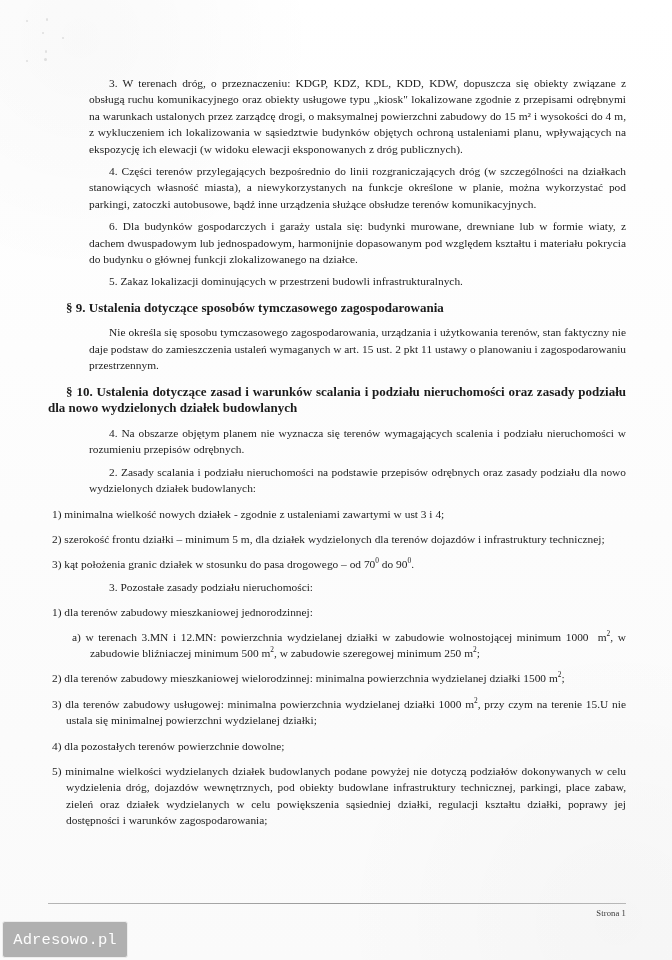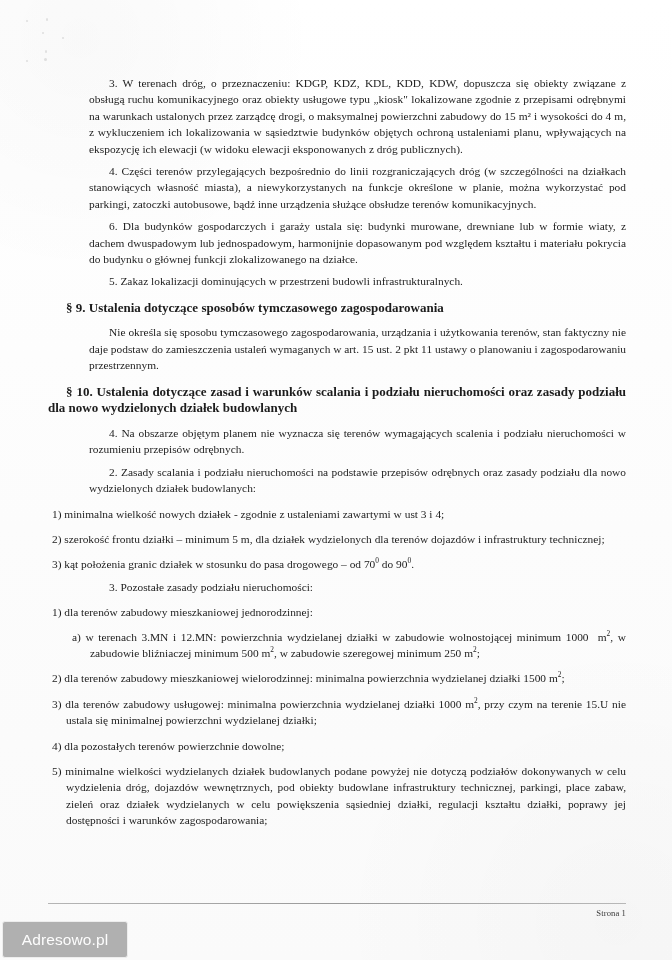--- a/index.html
+++ b/index.html
@@ -113,21 +113,21 @@
     height: 37px;
     background: #b0b0b0;
     border: 1px solid #ededed;
     border-radius: 3px;
     box-sizing: border-box;
     display: flex;
     align-items: center;
     justify-content: center;
   }
   #watermark span {
-    font-family: Liberation Sans, sans-serif;
+    font-family: Liberation Mono, monospace;
     font-size: 15.5px;
     color: #fdfdfd;
     letter-spacing: .1px;
   }
 </style>
 </head>
 <body>
 
 <div id="page">
 

